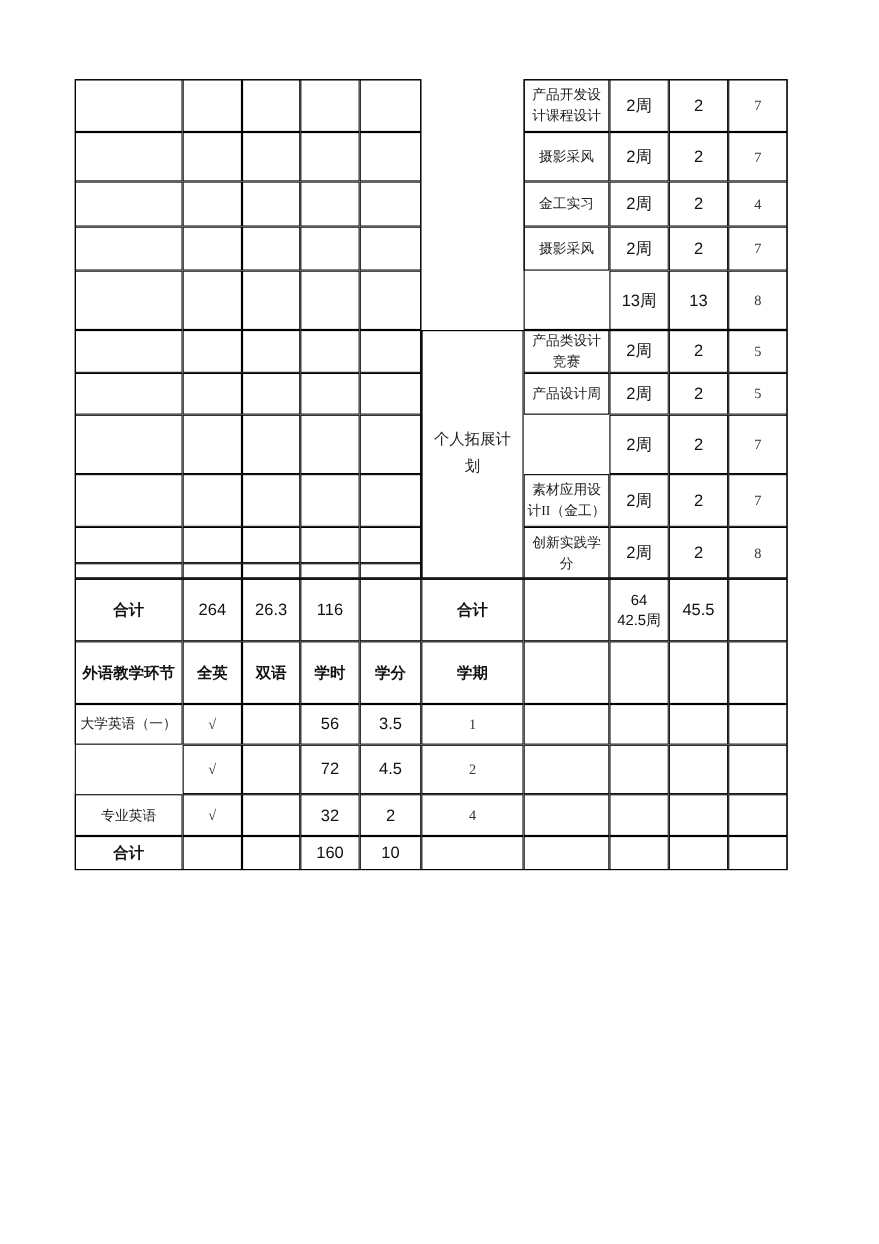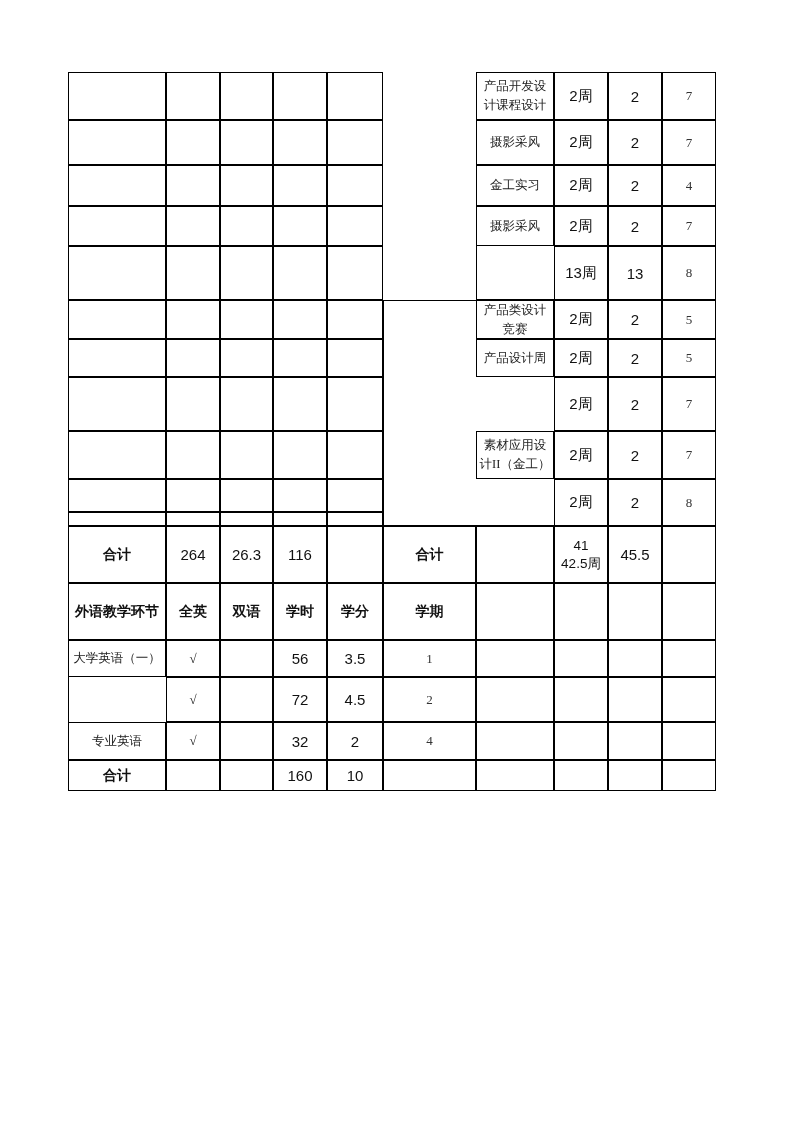--- a/index.html
+++ b/index.html
@@ -98,48 +98,50 @@
     <div class="c num" style="grid-area:3/9">2</div>
     <div class="c sem" style="grid-area:3/10">4</div>
     <div class="c nm" style="grid-area:4/7">摄影采风</div>
     <div class="c num" style="grid-area:4/8">2周</div>
     <div class="c num" style="grid-area:4/9">2</div>
     <div class="c sem" style="grid-area:4/10">7</div>
     <div class="c num" style="grid-area:5/8">13周</div>
     <div class="c num" style="grid-area:5/9">13</div>
     <div class="c sem" style="grid-area:5/10">8</div>
 
+    <div class="c cat" style="grid-area:6/6/12/7">个人拓展计划</div>
     <div class="c nm" style="grid-area:6/7">产品类设计竞赛</div>
     <div class="c num" style="grid-area:6/8">2周</div>
     <div class="c num" style="grid-area:6/9">2</div>
     <div class="c sem" style="grid-area:6/10">5</div>
     <div class="c nm" style="grid-area:7/7">产品设计周</div>
     <div class="c num" style="grid-area:7/8">2周</div>
     <div class="c num" style="grid-area:7/9">2</div>
     <div class="c sem" style="grid-area:7/10">5</div>
     <div class="c num" style="grid-area:8/8">2周</div>
     <div class="c num" style="grid-area:8/9">2</div>
     <div class="c sem" style="grid-area:8/10">7</div>
     <div class="c nm" style="grid-area:9/7">素材应用设计II（金工）</div>
     <div class="c num" style="grid-area:9/8">2周</div>
     <div class="c num" style="grid-area:9/9">2</div>
     <div class="c sem" style="grid-area:9/10">7</div>
+    <div class="c nm" style="grid-area:10/7/12/8">创新实践学分</div>
     <div class="c num" style="grid-area:10/8/12/9">2周</div>
     <div class="c num" style="grid-area:10/9/12/10">2</div>
     <div class="c sem" style="grid-area:10/10/12/11">8</div>
 
     <div class="c b" style="grid-area:12/1">合计</div>
     <div class="c num" style="grid-area:12/2">264</div>
     <div class="c num" style="grid-area:12/3">26.3</div>
     <div class="c num" style="grid-area:12/4">116</div>
     <div class="c" style="grid-area:12/5"></div>
     <div class="c b" style="grid-area:12/6">合计</div>
     <div class="c" style="grid-area:12/7"></div>
     <div class="c num2" style="grid-area:12/8">
-      <span>41</span>
+      <span>64</span>
       <span>42.5周</span>
     </div>
     <div class="c num" style="grid-area:12/9">45.5</div>
     <div class="c" style="grid-area:12/10"></div>
 
     <div class="c b" style="grid-area:13/1">外语教学环节</div>
     <div class="c b" style="grid-area:13/2">全英</div>
     <div class="c b" style="grid-area:13/3">双语</div>
     <div class="c b" style="grid-area:13/4">学时</div>
     <div class="c b" style="grid-area:13/5">学分</div>

